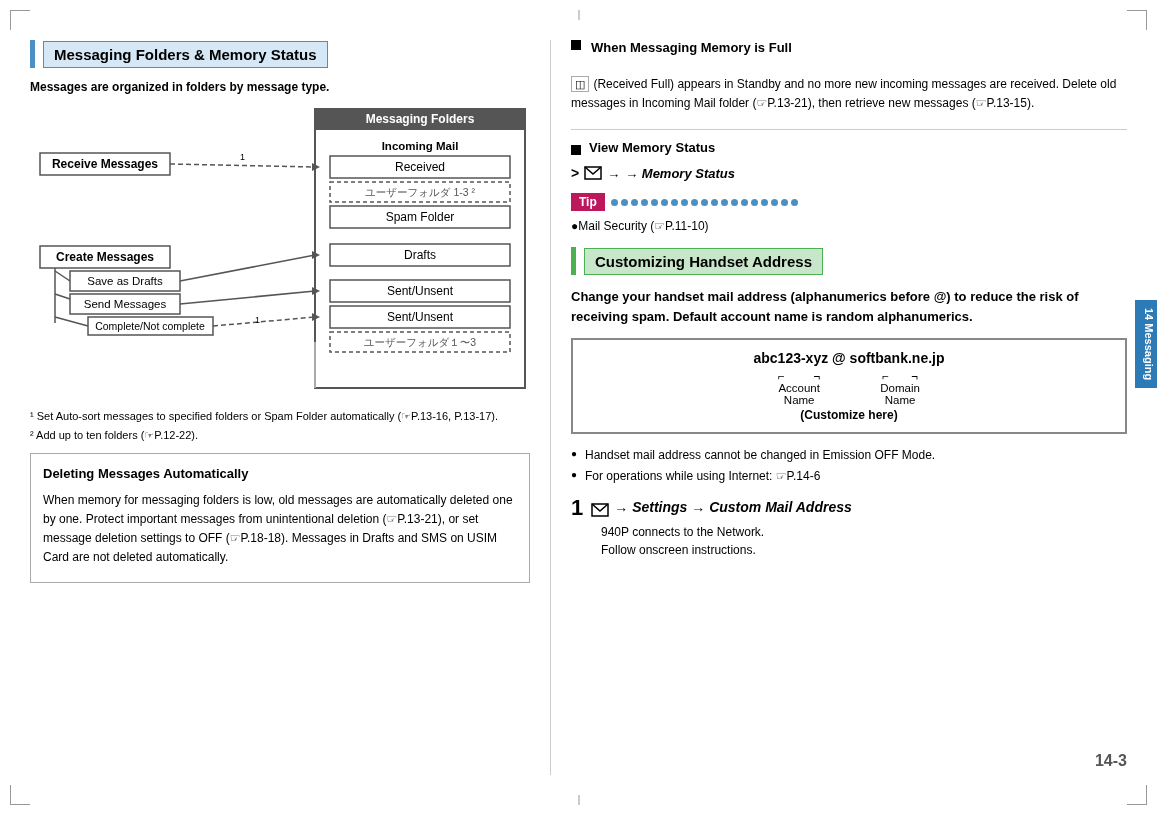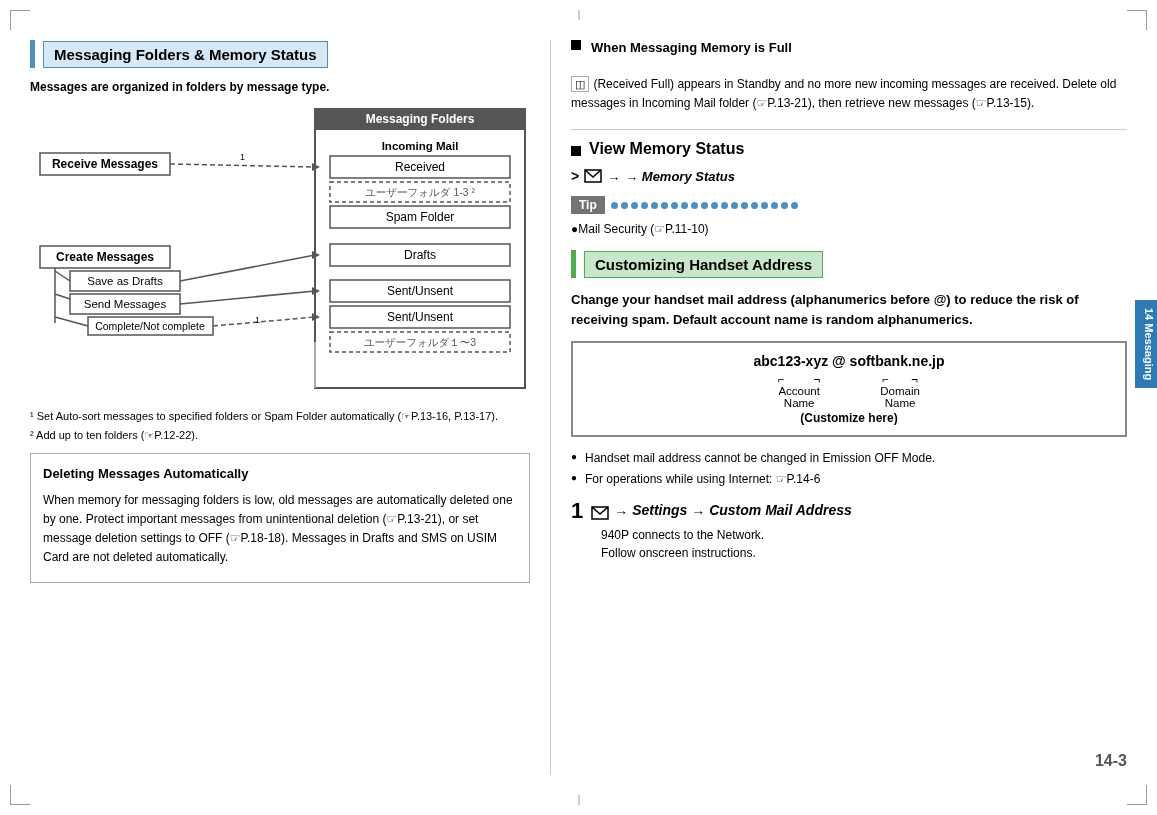--- a/index.html
+++ b/index.html
@@ -163,41 +163,41 @@
       line-height: 1.6;
       margin-bottom: 8px;
     }
 
     
     .view-memory-section {
       margin-bottom: 12px;
     }
     .view-memory-title {
       font-weight: bold;
-      font-size: 16px;
+      font-size: 13px;
       margin-bottom: 4px;
     }
     .view-memory-step {
       font-size: 13px;
       display: flex;
       align-items: center;
       gap: 5px;
     }
     .arrow-text { font-size: 13px; }
     .memory-status-link { font-style: italic; font-weight: bold; }
 
     
     .tip-section {
       display: flex;
       align-items: center;
       gap: 6px;
       margin-bottom: 8px;
     }
     .tip-label {
-      background: #737373;
+      background: #be185d;
       color: #fff;
       padding: 2px 8px;
       font-size: 12px;
       font-weight: bold;
     }
     .tip-dots {
       display: flex;
       gap: 3px;
     }
     .tip-dot {

